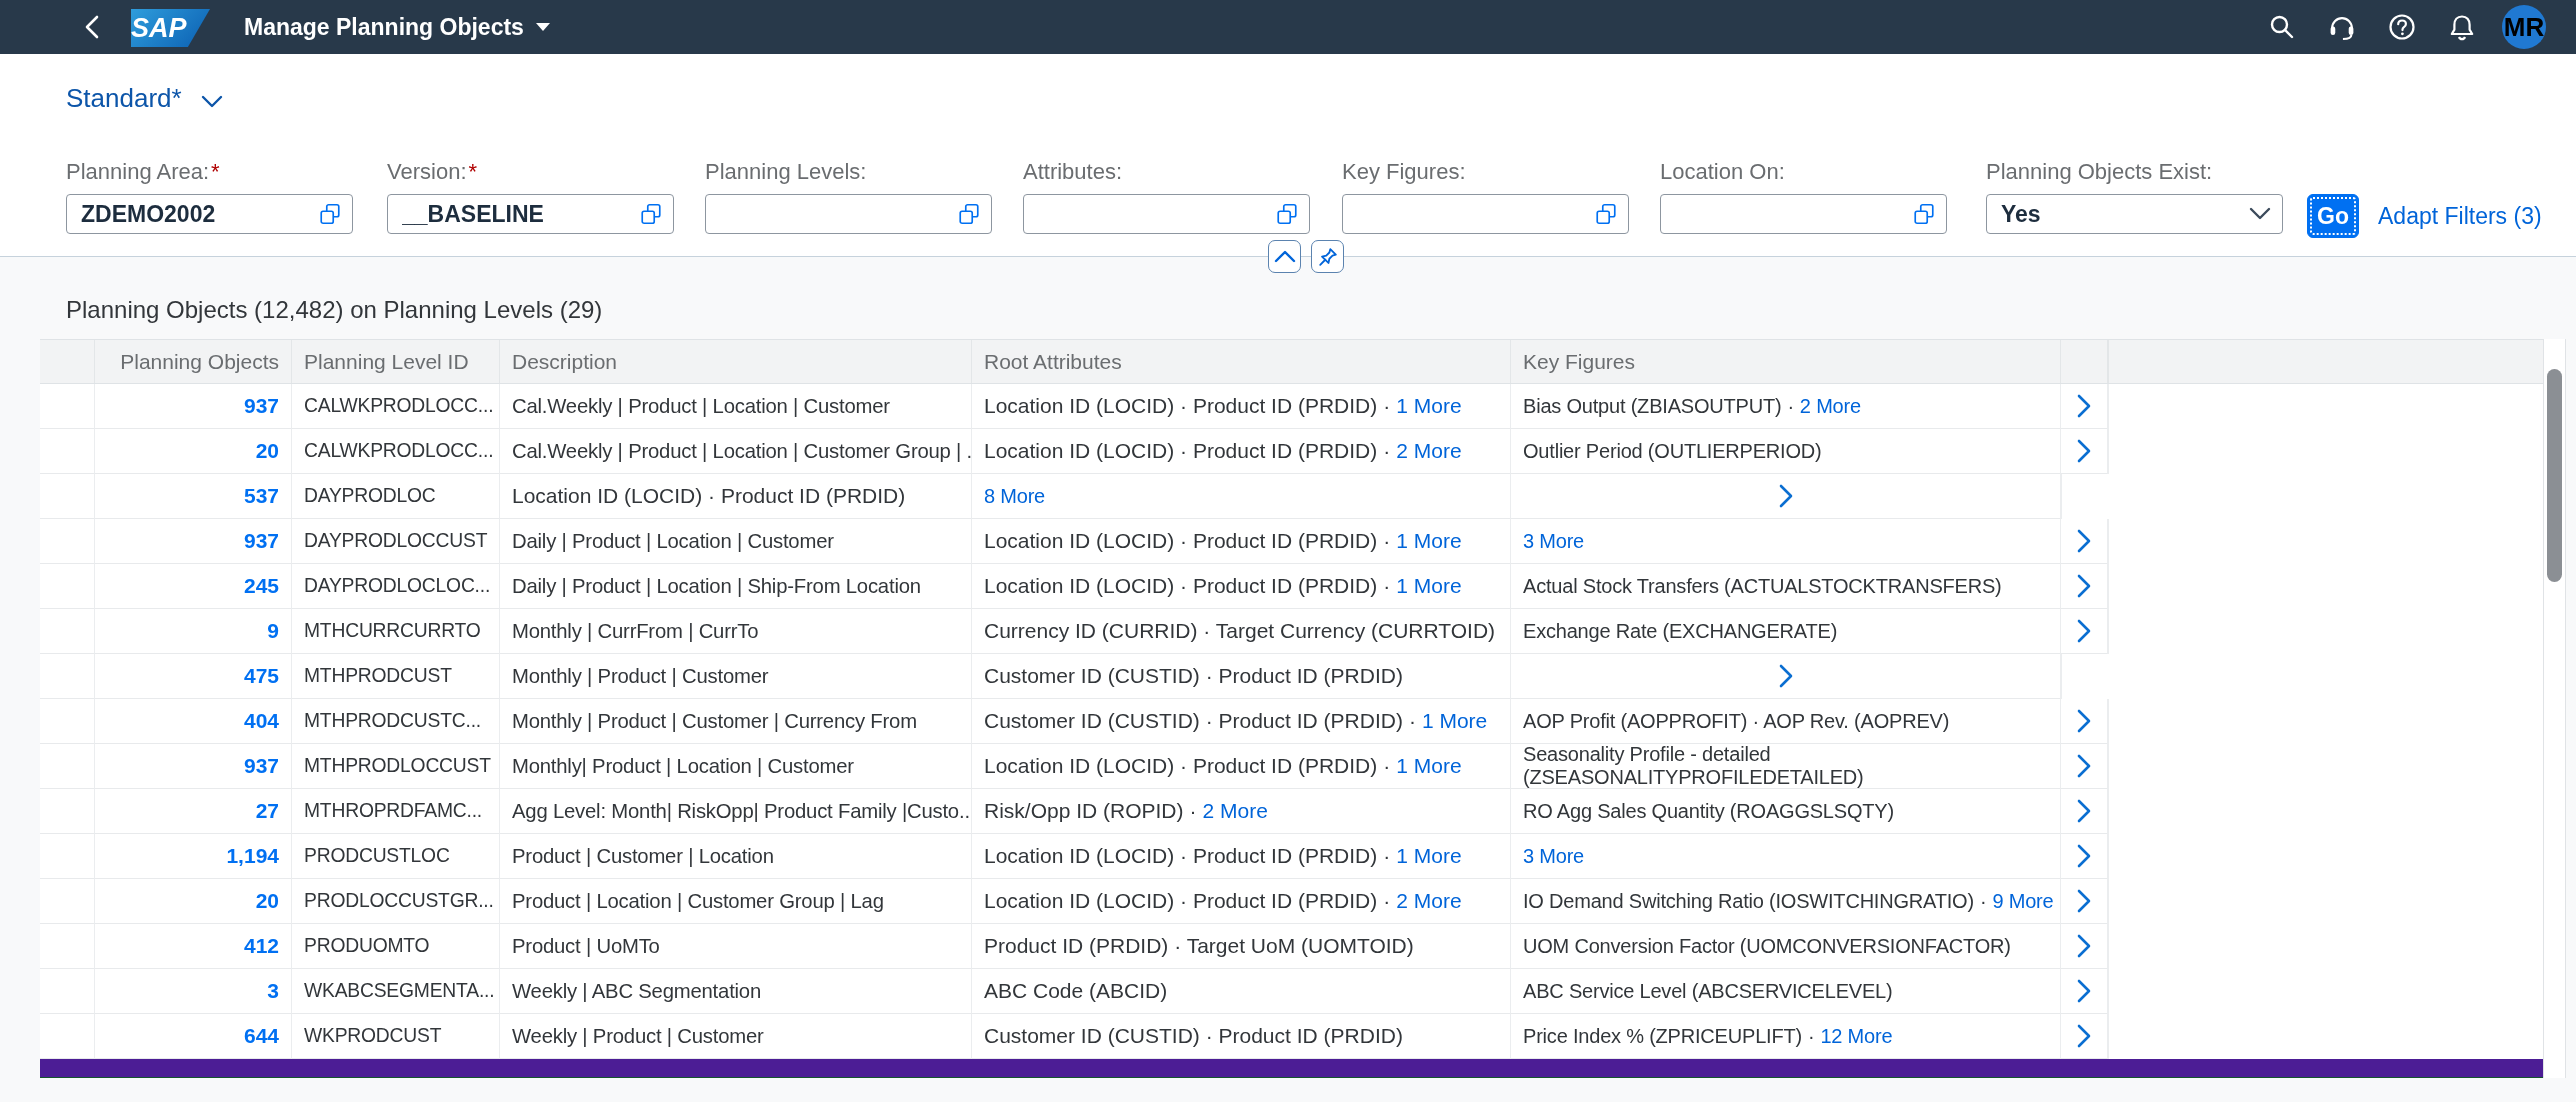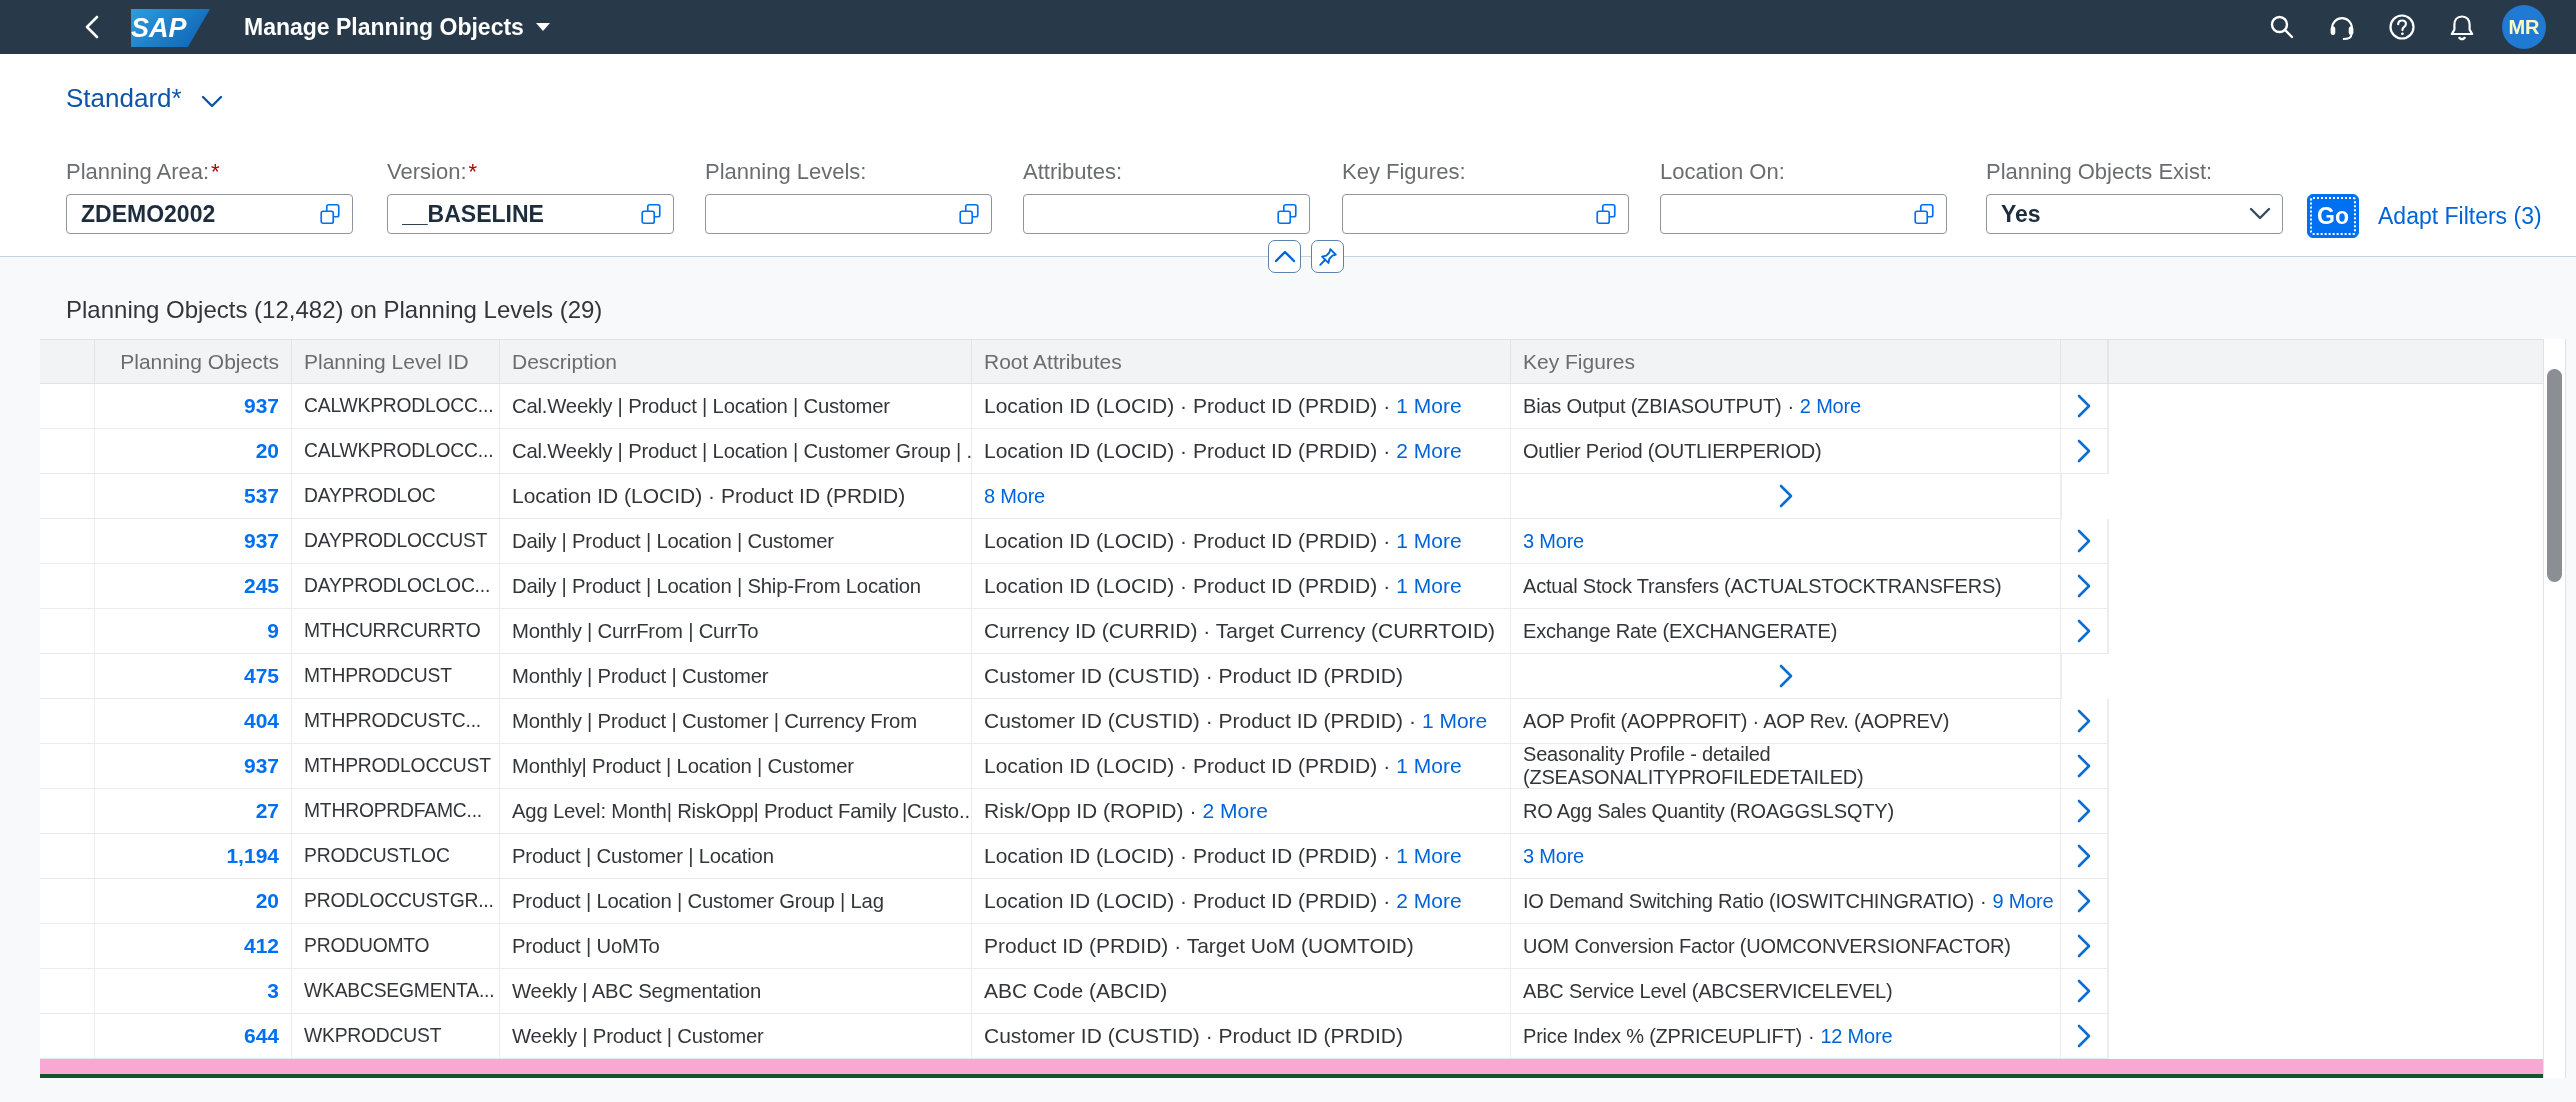--- a/index.html
+++ b/index.html
@@ -7,41 +7,41 @@
   
   .shell{position:absolute;top:0;left:0;right:0;height:54px;background:#28394a;}
   .back-btn{position:absolute;left:77px;top:12px;width:30px;height:30px;display:flex;align-items:center;justify-content:center;}
   .sap-logo{position:absolute;left:131px;top:9px;width:79px;height:38px;background:linear-gradient(135deg,#2f9ddc 0%,#1068b8 85%);clip-path:polygon(0 0,100% 0,72% 100%,0 100%);display:flex;align-items:center;}
   .sap-logo span{color:#fff;font-style:italic;font-weight:bold;font-size:27px;letter-spacing:0px;}
   .shell-title{position:absolute;left:244px;top:0;height:54px;display:flex;align-items:center;color:#fff;font-size:23px;font-weight:700;}
   .title-caret{display:inline-block;margin-left:12px;width:0;height:0;border-left:7px solid transparent;border-right:7px solid transparent;border-top:8px solid #fff;}
   .shell-icons{position:absolute;right:30px;top:0;height:54px;display:flex;align-items:center;gap:32px;}
   .shell-icons .avatar{margin-left:-6px;}
   .shell-icons .sicon{width:28px;height:28px;display:flex;align-items:center;justify-content:center;}
-  .avatar{width:44px;height:44px;border-radius:50%;background:#2079d2;color:#fef9c3;font-size:20px;font-weight:700;display:flex;align-items:center;justify-content:center;margin-left:6px;}
+  .avatar{width:44px;height:44px;border-radius:50%;background:#2079d2;color:#000000;font-size:26px;font-weight:700;display:flex;align-items:center;justify-content:center;margin-left:6px;}
   
   .variant{position:absolute;left:66px;top:83px;display:flex;align-items:center;}
   .variant-name{font-size:26px;color:#0c55a9;}
   .variant-caret{margin-left:18px;margin-top:6px;}
   
   .fgroup{position:absolute;top:159px;width:287px;}
   .flabel{height:30px;font-size:22px;color:#6a6d70;white-space:nowrap;}
   .req{color:#b00000;margin-left:2px;}
   .fbox{margin-top:5px;height:40px;border:1px solid #8d96a0;border-radius:4px;background:#fff;display:flex;align-items:center;padding:0 10px 0 14px;box-sizing:border-box;}
   .fval{flex:1;font-size:23px;color:#1d2d3e;white-space:nowrap;overflow:hidden;font-weight:bold;}
   .fbox svg[data-name="value-help-icon"]{width:24px;height:24px;}
   .fbox svg[data-name="value-help-icon"] rect{stroke-width:1.8;}
   .go-btn{position:absolute;left:2307px;top:194px;width:52px;height:44px;background:#0070f2;border:1px solid #0070f2;border-radius:6px;color:#fff;font-size:23px;font-weight:700;display:flex;align-items:center;justify-content:center;outline:2px dotted #fff;outline-offset:-5px;box-sizing:border-box;}
   .adapt-link{position:absolute;left:2378px;top:203px;font-size:23px;color:#0064d9;}
   .fdivider{position:absolute;top:256px;left:0;right:0;height:1px;background:#c6d2dc;}
   .fbtn{position:absolute;top:240px;width:33px;height:33px;background:#fff;border:1px solid #5b83af;border-radius:7px;display:flex;align-items:center;justify-content:center;box-sizing:border-box;z-index:10;}
   
   .content{position:absolute;top:257px;left:0;right:0;bottom:0;background:#f8f9fa;}
   .table-title{position:absolute;left:66px;top:39px;font-size:24px;color:#32363a;}
-  .card{position:absolute;left:40px;top:82px;width:2504px;height:739px;background:#f9a8d4;border-top:1px solid #dfe3e6;border-bottom:4px solid #14532d;box-sizing:border-box;}
+  .card{position:absolute;left:40px;top:82px;width:2504px;height:739px;background:#4c1d95;border-top:1px solid #dfe3e6;border-bottom:1px solid #14532d;box-sizing:border-box;}
   .grid-row{display:grid;grid-template-columns:55px 197px 208px 472px 539px 550px 47px 1fr;}
   .thead{height:44px;background:#f2f3f4;border-bottom:1px solid #dfe3e6;box-sizing:border-box;}
   .th{display:flex;align-items:center;font-size:21px;color:#6a6d70;padding:0 12px;white-space:nowrap;overflow:hidden;box-sizing:border-box;border-right:1px solid #e3e6e8;height:43px;}
   .th:last-child{border-right:none;}
   .th.num{justify-content:flex-end;}
   .trow{height:45px;box-sizing:border-box;background:#fff;}
   .td{display:flex;align-items:center;font-size:21px;color:#32363a;padding:0 12px;white-space:nowrap;overflow:hidden;text-overflow:ellipsis;box-sizing:border-box;border-right:1px solid #ebedef;border-bottom:1px solid #e8eaec;}
   .td:last-child{border-right:none;border-bottom:none;}
   .td.num{justify-content:flex-end;color:#0070f2;font-weight:600;}
   .td.kf .wrap{line-height:23px;white-space:nowrap;font-size:20px;letter-spacing:-0.2px;}

